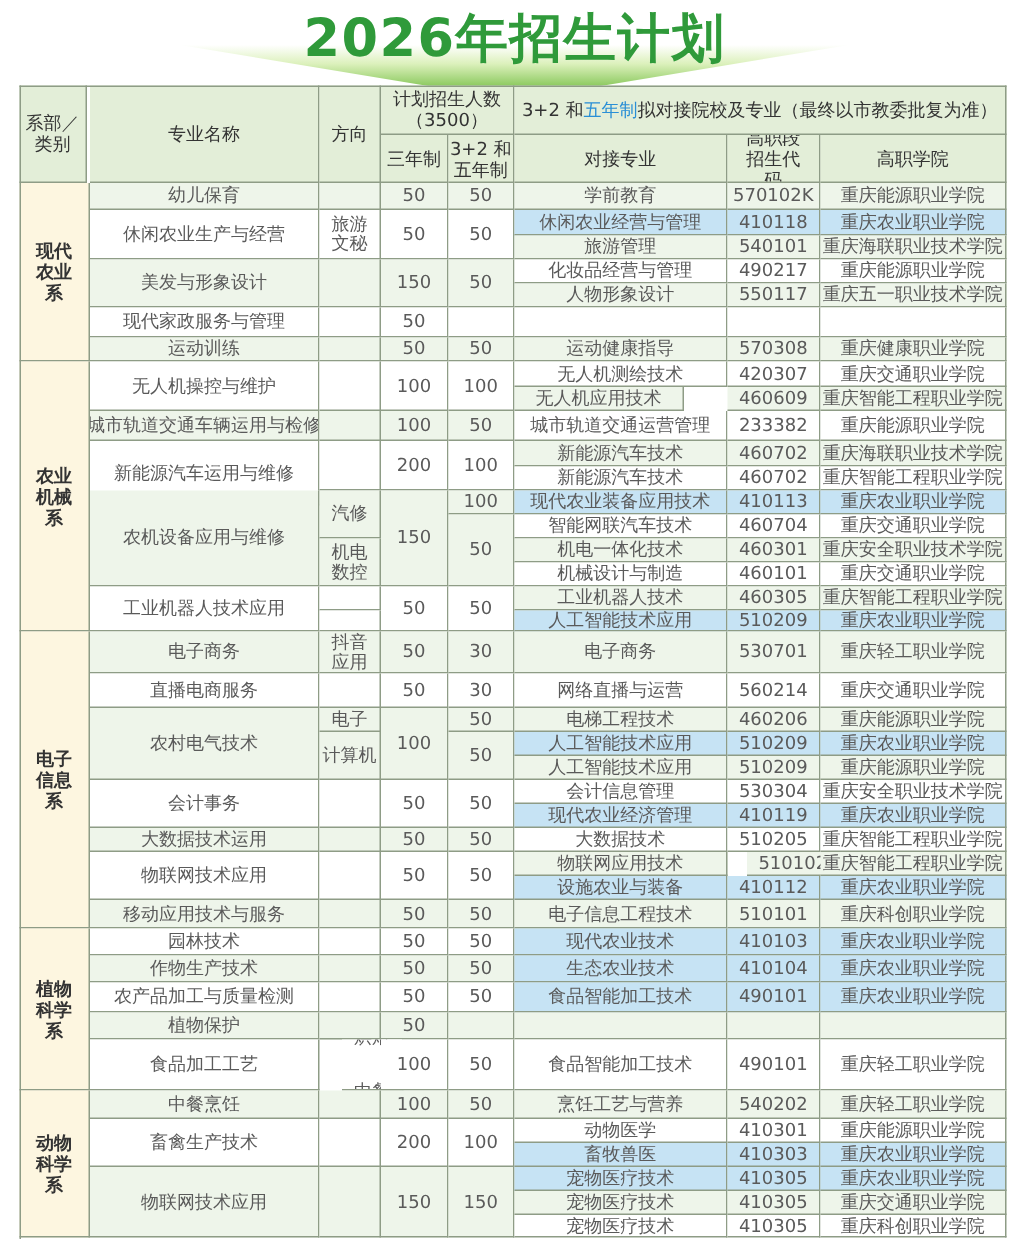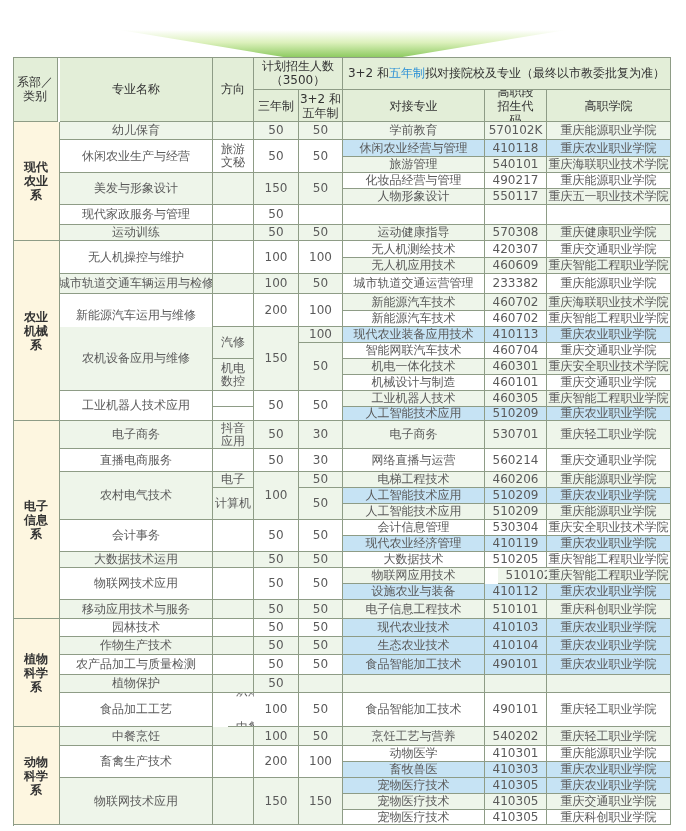--- a/index.html
+++ b/index.html
@@ -22,20 +22,21 @@
   .b{background:#c6e3f4;}
   .frame{position:absolute;left:13px;top:57px;width:658px;height:769px;box-sizing:border-box;
        border-left:1px solid #8e9c86;border-top:1px solid #8e9c86;pointer-events:none;}
   .blue-text{color:#2a8fd6;}
 </style>
 </head>
 <body>
 
 <div class="title-wrap">
   <div class="title-ribbon"></div>
+  <div class="title">2026年招生计划</div>
 </div>
 
 <div id="table">
     <div class="cell hdr" style="left: 13px; top: 57px; width: 45px; height: 65px; white-space: normal; flex-direction: column;">
       <div>系部／</div>
       <div>类别</div>
     </div>
     <div class="cell hdr" style="left: 60px; top: 57px; width: 153px; height: 65px;">专业名称</div>
     <div class="cell hdr" style="left: 213px; top: 57px; width: 41px; height: 65px;">方向</div>
     <div class="cell hdr" style="left: 254px; top: 57px; width: 89px; height: 33px; flex-direction: column;">
@@ -218,21 +219,21 @@
     <div class="cell g" style="left: 547px; top: 189px; width: 124px; height: 16px;">重庆五一职业技术学院</div>
     <div class="cell w" style="left: 343px; top: 205px; width: 142px; height: 20px;"></div>
     <div class="cell w" style="left: 485px; top: 205px; width: 62px; height: 20px;"></div>
     <div class="cell w" style="left: 547px; top: 205px; width: 124px; height: 20px;"></div>
     <div class="cell g" style="left: 343px; top: 225px; width: 142px; height: 16px;">运动健康指导</div>
     <div class="cell g" style="left: 485px; top: 225px; width: 62px; height: 16px;">570308</div>
     <div class="cell g" style="left: 547px; top: 225px; width: 124px; height: 16px;">重庆健康职业学院</div>
     <div class="cell w" style="left: 343px; top: 241px; width: 142px; height: 17px;">无人机测绘技术</div>
     <div class="cell w" style="left: 485px; top: 241px; width: 62px; height: 17px;">420307</div>
     <div class="cell w" style="left: 547px; top: 241px; width: 124px; height: 17px;">重庆交通职业学院</div>
-    <div class="cell g" style="left: 343px; top: 258px; width: 142px; height: 16px;">无人机应用技术</div>
+    <div class="cell g" style="left: 343px; top: 258px; width: 113px; height: 16px;">无人机应用技术</div>
     <div class="cell g" style="left: 485px; top: 258px; width: 62px; height: 16px;">460609</div>
     <div class="cell g" style="left: 547px; top: 258px; width: 124px; height: 16px;">重庆智能工程职业学院</div>
     <div class="cell w" style="left: 343px; top: 274px; width: 142px; height: 20px;">城市轨道交通运营管理</div>
     <div class="cell w" style="left: 485px; top: 274px; width: 62px; height: 20px;">233382</div>
     <div class="cell w" style="left: 547px; top: 274px; width: 124px; height: 20px;">重庆能源职业学院</div>
     <div class="cell g" style="left: 343px; top: 294px; width: 142px; height: 17px;">新能源汽车技术</div>
     <div class="cell g" style="left: 485px; top: 294px; width: 62px; height: 17px;">460702</div>
     <div class="cell g" style="left: 547px; top: 294px; width: 124px; height: 17px;">重庆海联职业技术学院</div>
     <div class="cell w" style="left: 343px; top: 311px; width: 142px; height: 16px;">新能源汽车技术</div>
     <div class="cell w" style="left: 485px; top: 311px; width: 62px; height: 16px;">460702</div>

